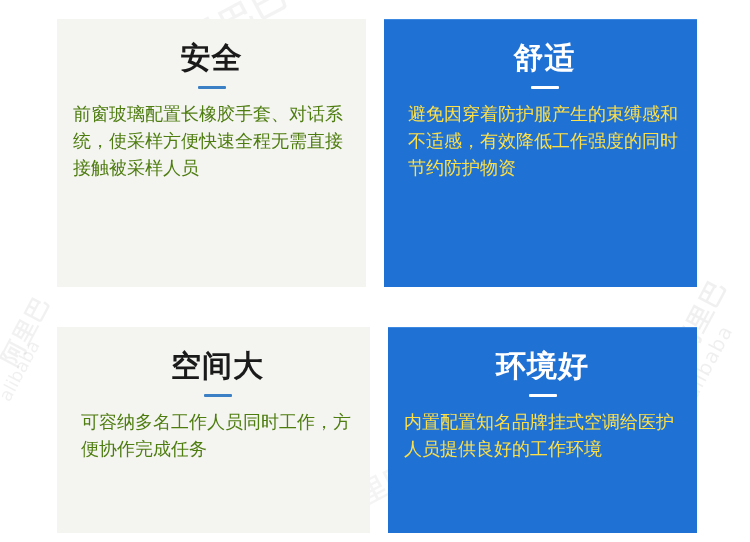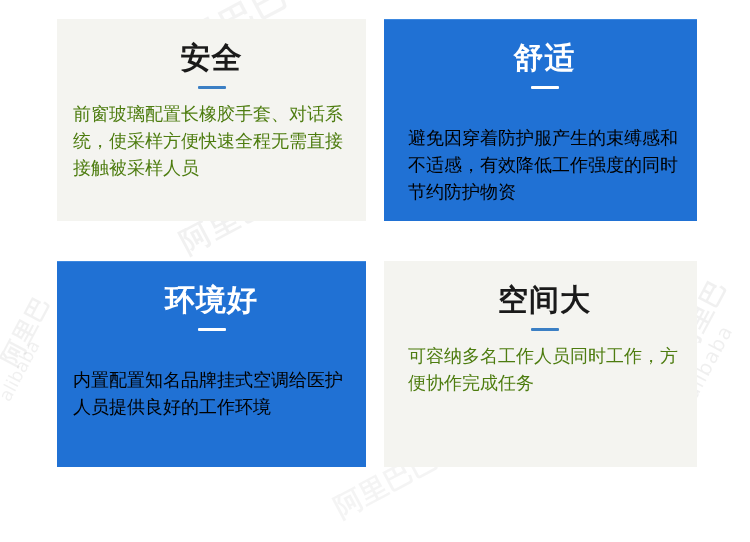--- a/index.html
+++ b/index.html
@@ -103,21 +103,21 @@
   .card-row {
     display: flex;
     justify-content: space-between;
   }
   .card-row + .card-row {
     margin-top: 40px;
   }
   .card {
     box-sizing: border-box;
     width: 309px;
-    height: 202px;
+    height: 268px;
     padding: 22px 16px 10px 16px;
     display: flex;
     flex-direction: column;
     align-items: center;
     position: relative;
   }
   .card.wide { width: 313px; padding-left: 24px; }
   .card.tall { height: 206px; }
 
   .card.light {
@@ -150,21 +150,21 @@
 
   .card-body {
     font-size: 18px;
     line-height: 27px;
     margin: 0;
     text-align: left;
     width: 100%;
     letter-spacing: 0px;
   }
   .card.light .card-body { color: #4d7c0f; }
-  .card.blue  .card-body { color: #000000; margin-top: 24px; }
+  .card.blue  .card-body { color: #fde047; }
 </style>
 </head>
 <body>
 
 <div id="watermark-layer">
   <div class="wm wm-a">阿里巴巴</div>
   <div class="wm wm-h">alibaba</div>
   <div class="wm wm-b">阿里巴巴</div>
   <div class="wm wm-c">阿里巴</div>
   <div class="wm wm-d">alibaba</div>
@@ -186,27 +186,27 @@
     <div class="card blue wide">
       <h2 class="card-title">舒适</h2>
       <div class="card-divider"></div>
       <p class="card-body">避免因穿着防护服产生的束缚感和不适感，有效降低工作强度的同时节约防护物资</p>
     </div>
 
   </div>
 
   <div class="card-row">
 
+    <div class="card light wide tall">
+      <h2 class="card-title">空间大</h2>
+      <div class="card-divider"></div>
+      <p class="card-body">可容纳多名工作人员同时工作，方便协作完成任务</p>
+    </div>
+
     <div class="card blue tall">
       <h2 class="card-title">环境好</h2>
       <div class="card-divider"></div>
       <p class="card-body">内置配置知名品牌挂式空调给医护人员提供良好的工作环境</p>
     </div>
 
-    <div class="card light wide tall">
-      <h2 class="card-title">空间大</h2>
-      <div class="card-divider"></div>
-      <p class="card-body">可容纳多名工作人员同时工作，方便协作完成任务</p>
-    </div>
-
   </div>
 
 </div>
 
 </body></html>

